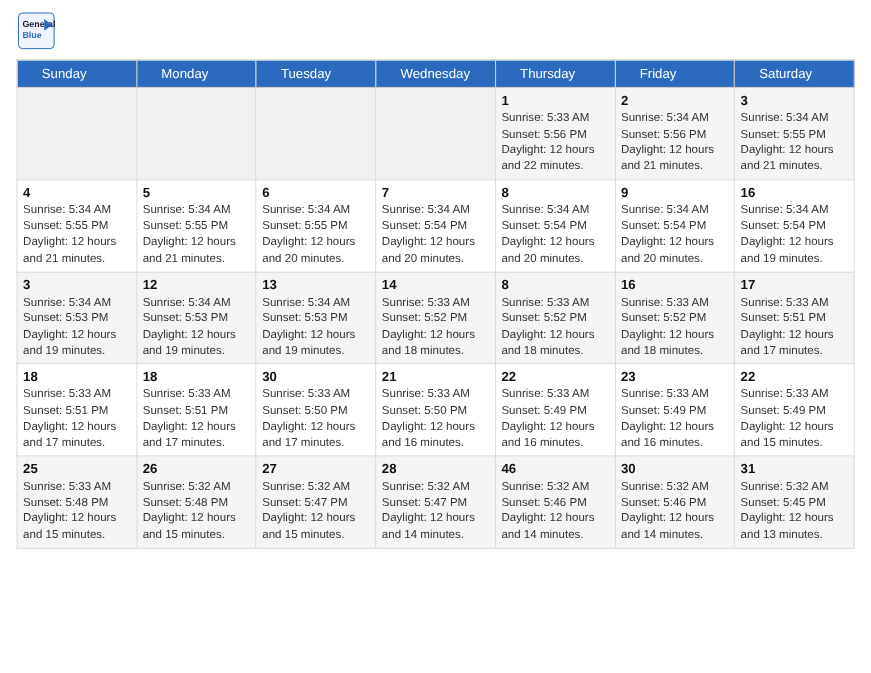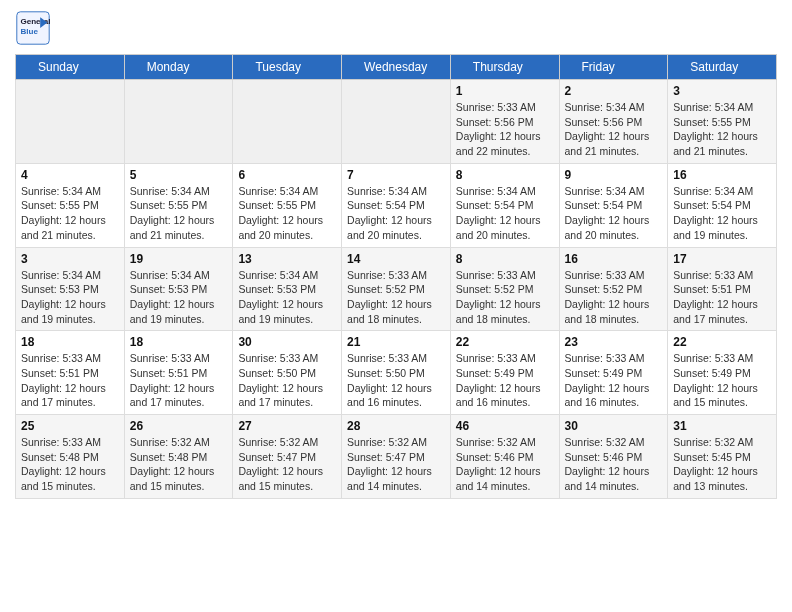--- a/index.html
+++ b/index.html
@@ -193,21 +193,21 @@
       </tr>
       <tr>
         <td>
           <span class="day-num">3</span>
           <div class="day-info" style="white-space: pre-line;">Sunrise: 5:34 AM
 Sunset: 5:53 PM
 Daylight: 12 hours
 and 19 minutes.</div>
         </td>
         <td>
-          <span class="day-num">19</span>
+          <span class="day-num">12</span>
           <div class="day-info" style="white-space: pre-line;">Sunrise: 5:34 AM
 Sunset: 5:53 PM
 Daylight: 12 hours
 and 19 minutes.</div>
         </td>
         <td>
           <span class="day-num">13</span>
           <div class="day-info" style="white-space: pre-line;">Sunrise: 5:34 AM
 Sunset: 5:53 PM
 Daylight: 12 hours

